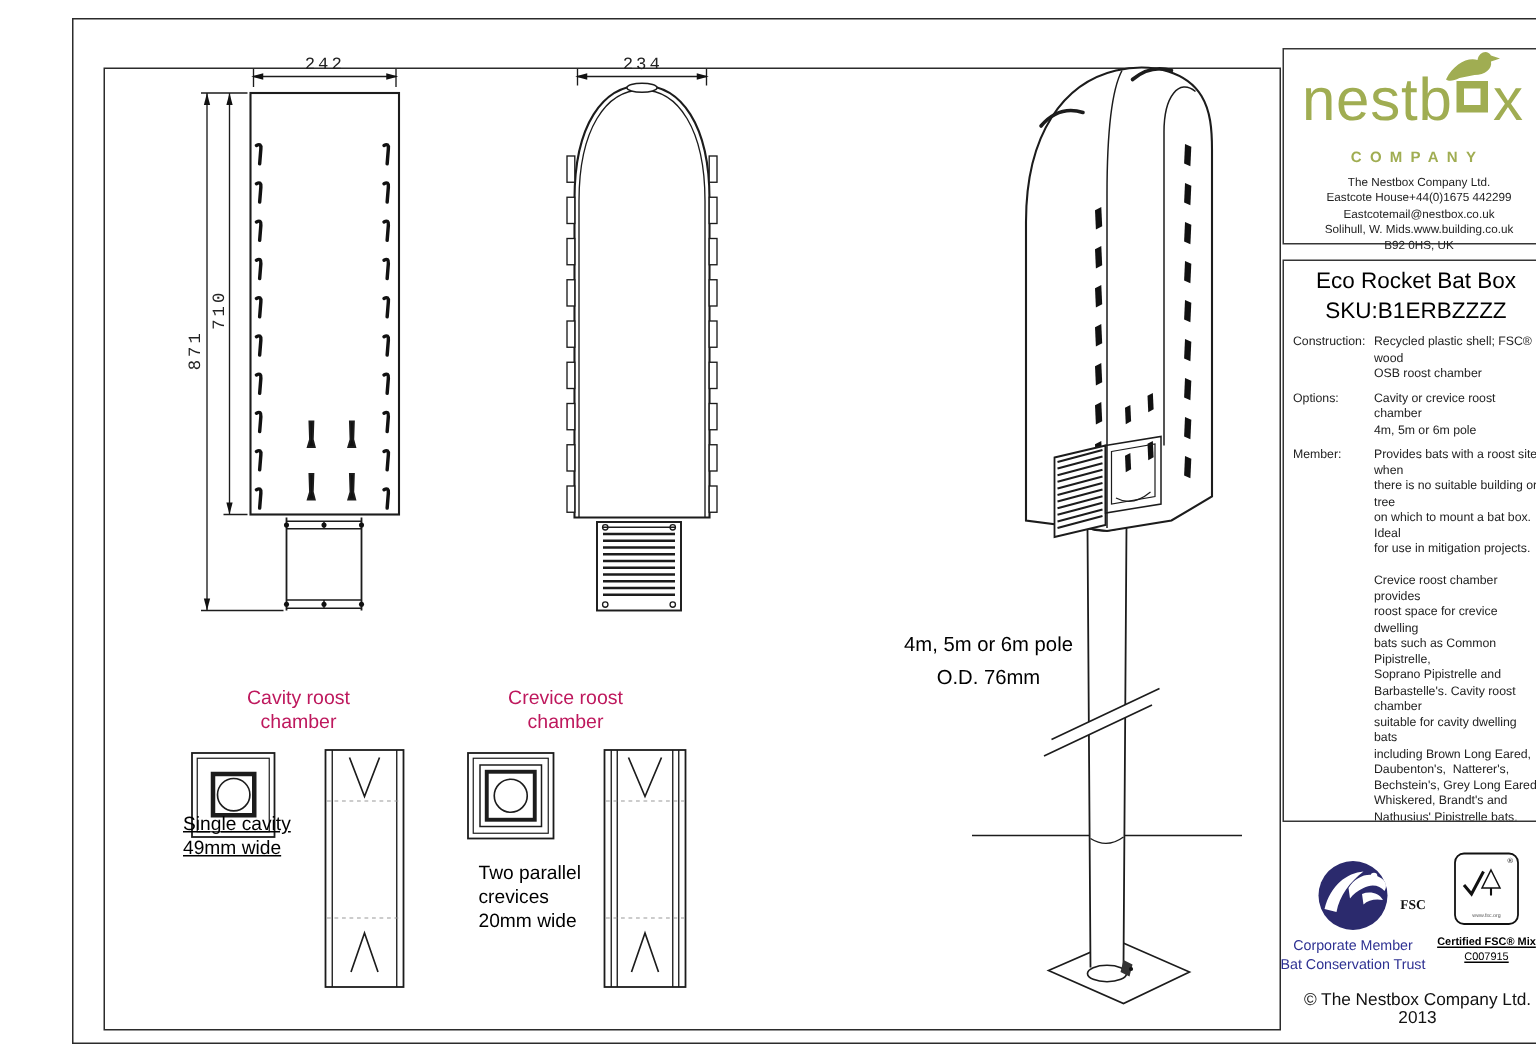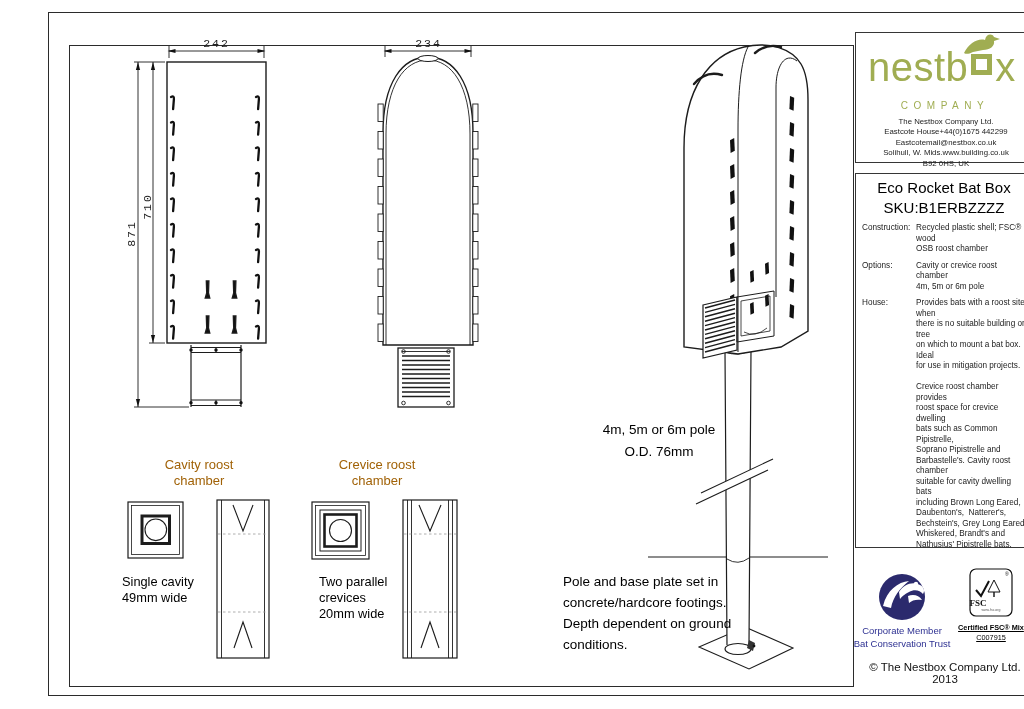--- a/index.html
+++ b/index.html
@@ -22,33 +22,33 @@
     font-size: 11.5px; letter-spacing: 2px; color: #222; white-space: nowrap;
   }
   .dim-v { transform: rotate(-90deg); transform-origin: center; }
 
   
   .note {
     position: absolute; font-size: 13.5px; line-height: 21px;
     color: #000; white-space: pre-line;
   }
   .dtitle {
-    position: absolute; font-size: 13px; line-height: 16px; color:#a16207;
+    position: absolute; font-size: 13px; line-height: 16px; color:#be185d;
     text-align: center; white-space: pre-line;
   }
   .dcap {
     position: absolute; font-size: 12.8px; line-height: 16px; color:#000;
     white-space: pre-line;
   }
 
   
   .logo-row { position:absolute; display:flex; align-items:center; }
   .logo-txt { font-size: 40px; letter-spacing: 0.5px; line-height: 40px; color:#a0ad52; }
   .box-o { display:inline-block; width:21px; height:21px; border:5px solid #a0ad52; margin:0 3px 5px 3px; }
-  .logo-sub { position:absolute; text-align:center; letter-spacing:5.5px; font-size:10px; font-weight:normal; color:#a0ad52; }
+  .logo-sub { position:absolute; text-align:center; letter-spacing:5.5px; font-size:10px; font-weight:bold; color:#a0ad52; }
   .addr { position:absolute; font-size:7.8px; line-height:10.4px; color:#222; }
   .addr-row { display:flex; justify-content:center; }
 
   .prod-head { padding-top:4px; text-align:center; font-size:15px; line-height:19.5px; color:#000; }
   .specs { margin-top:6px; }
   .spec-row { display:flex; font-size:8.2px; line-height:10.5px; color:#222; margin-bottom:6px; }
   .spec-label { width:60px; flex:none; padding-left:6px; }
   .spec-text { width:112px; white-space:pre-wrap; }
 
   .bct-cap { position:absolute; width:110px; text-align:center; font-size:9.5px; font-weight:normal;
@@ -268,28 +268,24 @@
     </g>
   </svg>
 
   <div class="dim" style="left:150px;top:37px;width:61px;">242</div>
   <div class="dim" style="left:362px;top:37px;width:61px;">234</div>
   <div class="dim dim-v" style="left:75px;top:227px;width:40px;">871</div>
   <div class="dim dim-v" style="left:91px;top:200px;width:40px;">710</div>
 
   <div class="note" style="left:562px;top:419px;width:122px;text-align:center;line-height:22px;">4m, 5m or 6m pole
 O.D. 76mm</div>
-  <div class="note" style="left:527px;top:571px;width:170px;">Pole and base plate set in
-concrete/hardcore footings.
-Depth dependent on ground
-conditions.</div>
 
   <div class="dtitle" style="left:103px;top:457px;width:120px;">Cavity roost
 chamber</div>
-  <div class="dcap" style="left:86px;top:574px;width:120px;">Single cavity
+  <div class="dcap" style="left:86px;top:541px;width:120px;text-decoration:underline;">Single cavity
 49mm wide</div>
   <div class="dtitle" style="left:281px;top:457px;width:120px;">Crevice roost
 chamber</div>
   <div class="dcap" style="left:283px;top:574px;width:120px;">Two parallel
 crevices
 20mm wide</div>
 
   <div class="thickframe" style="left:819px;top:32px;width:178px;height:131px;">
     <div class="logo-row" style="left:12px;top:14px;">
       <span class="logo-txt">nestb</span>
@@ -334,21 +330,21 @@
         <div class="spec-label">Construction:</div>
         <div class="spec-text">Recycled plastic shell; FSC® wood
 OSB roost chamber</div>
       </div>
       <div class="spec-row">
         <div class="spec-label">Options:</div>
         <div class="spec-text">Cavity or crevice roost chamber
 4m, 5m or 6m pole</div>
       </div>
       <div class="spec-row">
-        <div class="spec-label">House:</div>
+        <div class="spec-label">Member:</div>
         <div class="spec-text">Provides bats with a roost site when
 there is no suitable building or tree
 on which to mount a bat box. Ideal
 for use in mitigation projects.
 
 Crevice roost chamber provides
 roost space for crevice dwelling
 bats such as Common Pipistrelle,
 Soprano Pipistrelle and
 Barbastelle's. Cavity roost chamber
@@ -357,21 +353,21 @@
 Daubenton's,  Natterer's,
 Bechstein's, Grey Long Eared,
 Whiskered, Brandt's and
 Nathusius' Pipistrelle bats.</div>
       </div>
 
     </div>
   </div>
 
   <div class="fsc-reg" style="left:969px;top:571px;">®</div>
-  <div class="fsc-word" style="left:921px;top:598px;">FSC</div>
+  <div class="fsc-word" style="left:885px;top:598px;">FSC</div>
   <div class="fsc-url" style="left:934px;top:608px;">www.fsc.org</div>
 
   <div class="bct-cap" style="left:811px;top:624px;">
     <div>Corporate Member</div>
     <div>Bat Conservation Trust</div>
   </div>
   <div class="fsc-cap" style="left:909px;top:623px;text-decoration:underline;">
     <div style="font-weight:bold;">Certified FSC® Mix</div>
     <div>C007915</div>
   </div>

